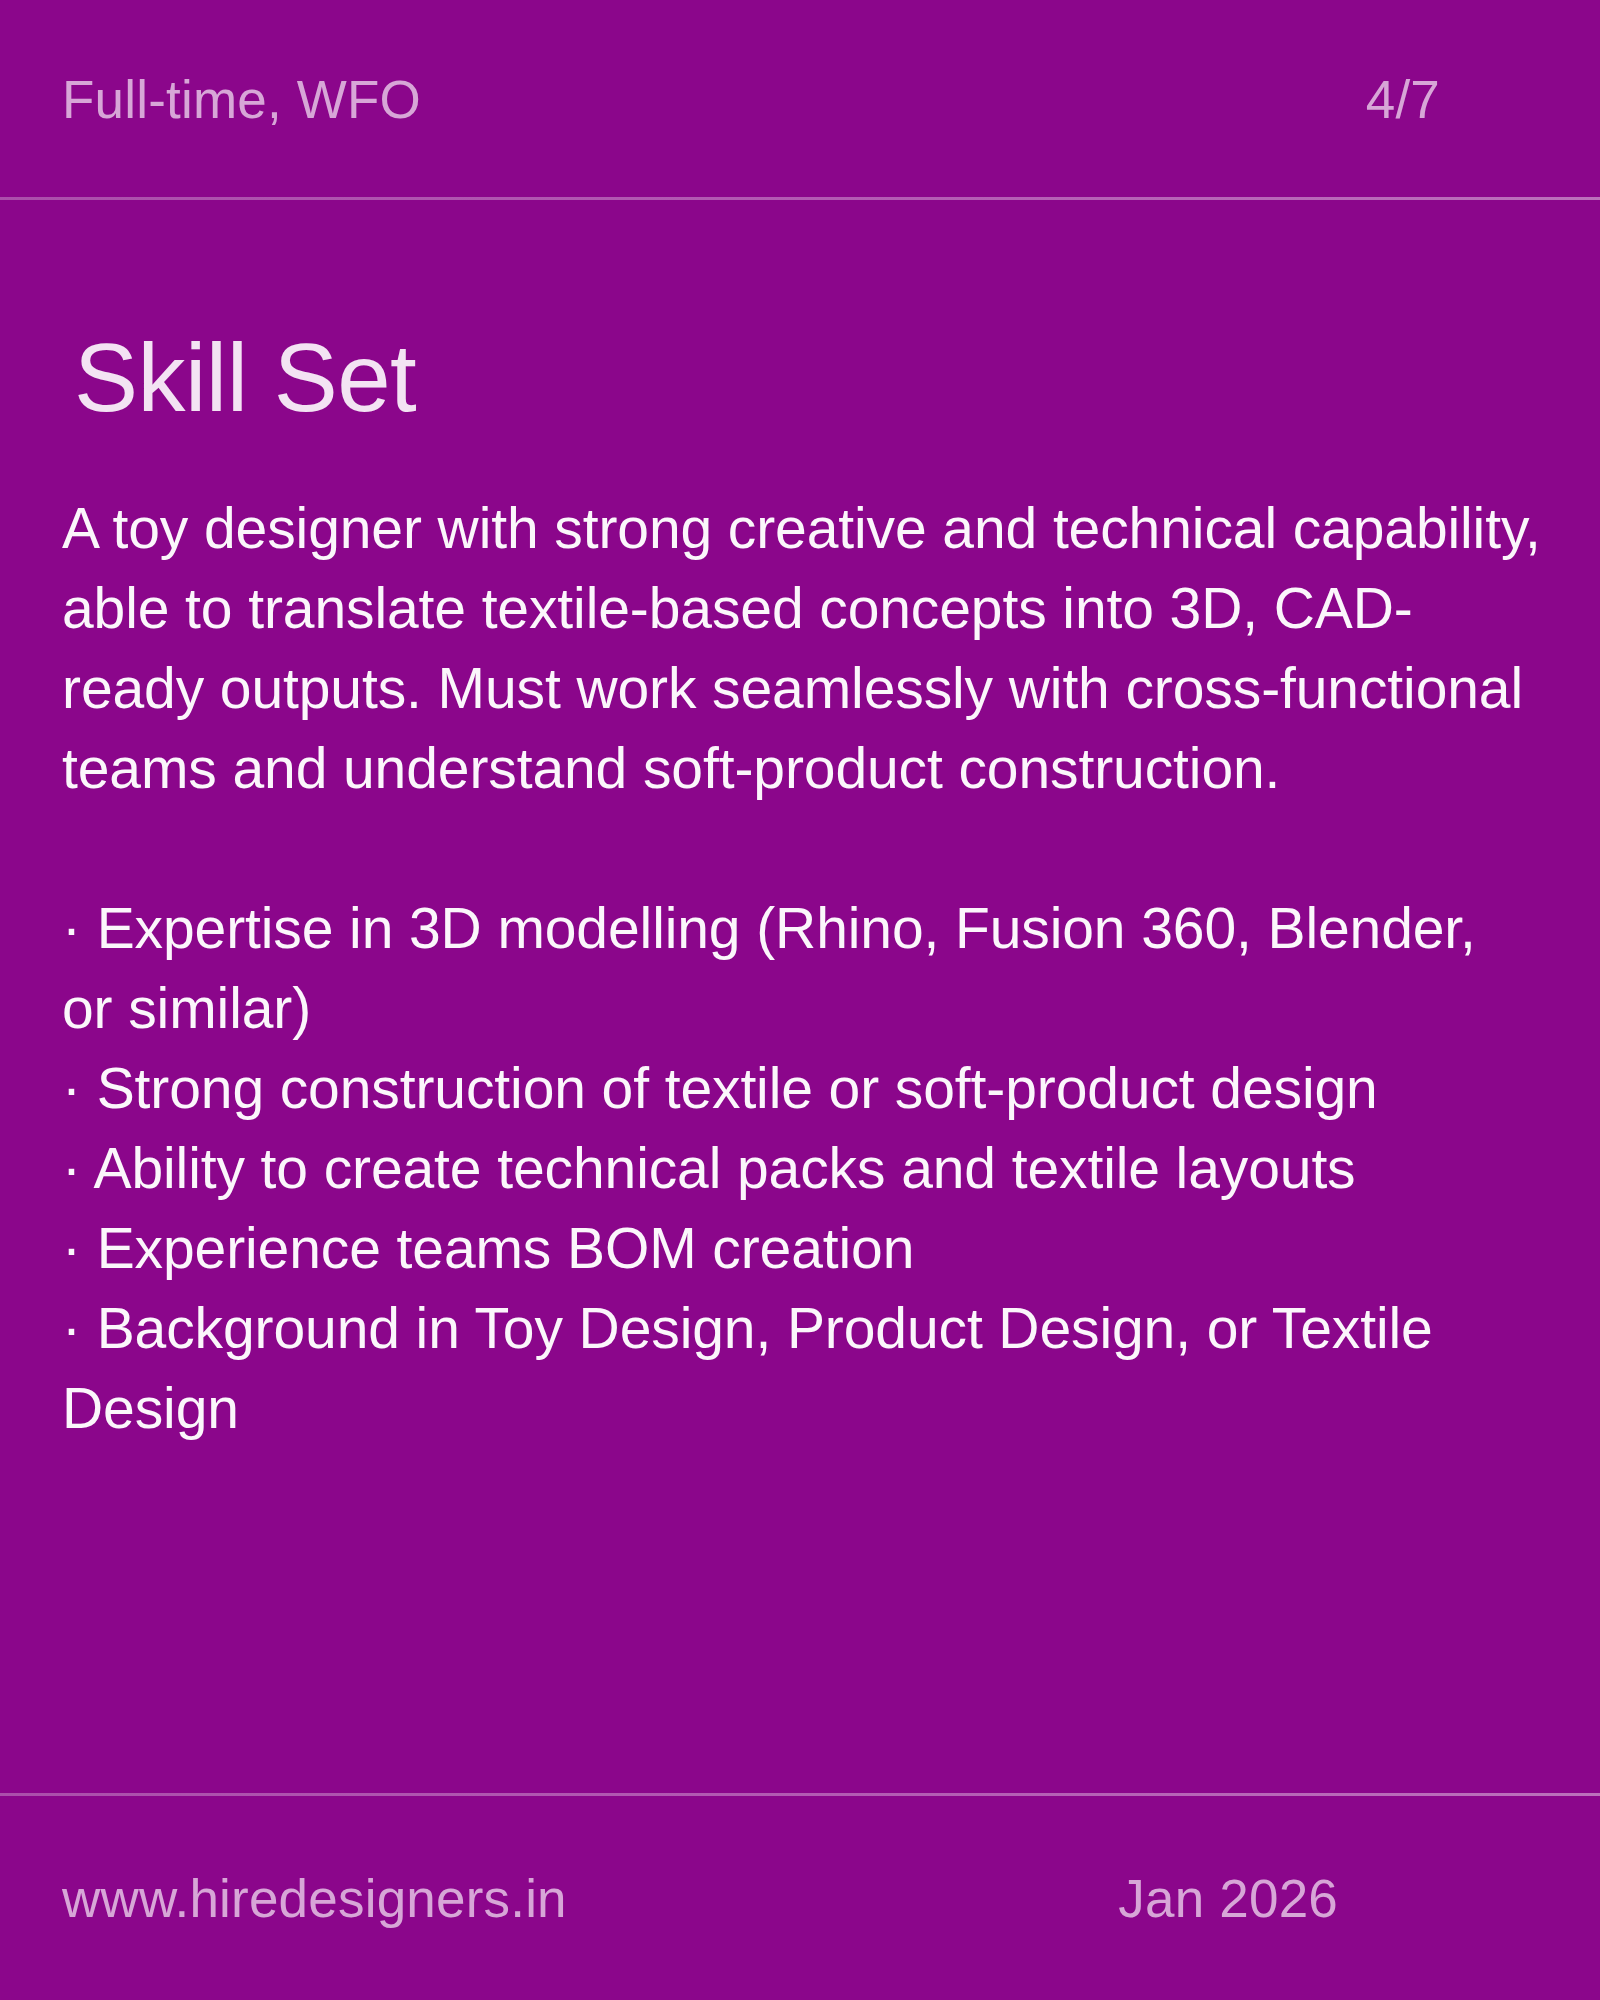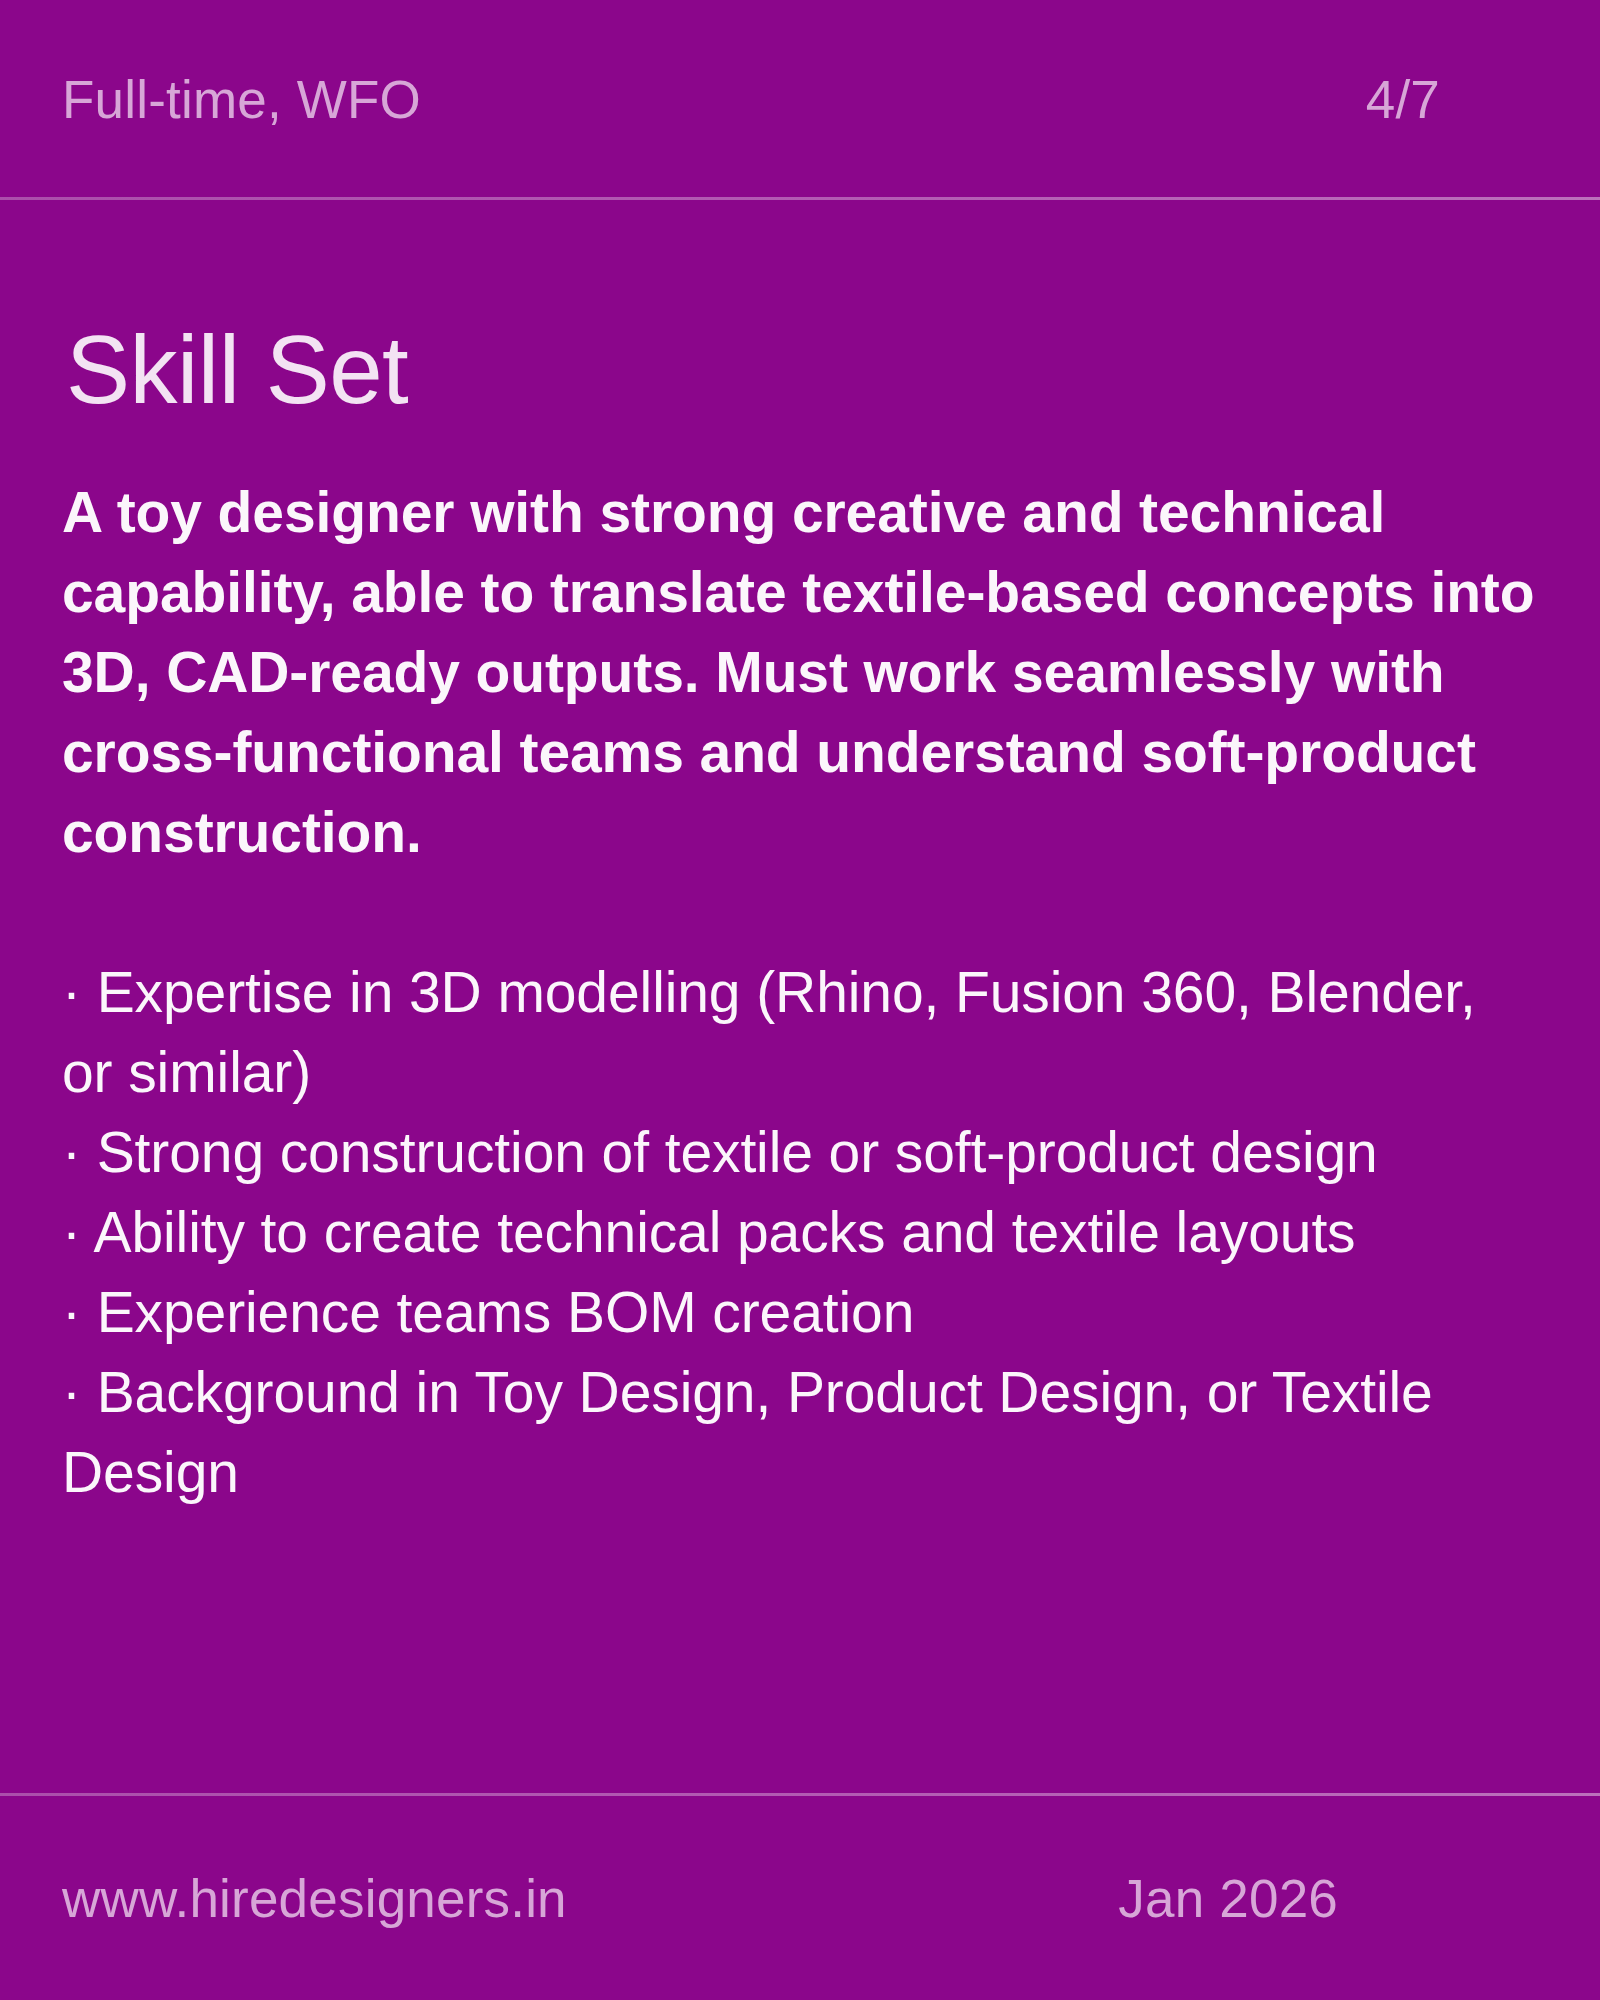--- a/index.html
+++ b/index.html
@@ -60,35 +60,35 @@
 
   
   .main {
     position: absolute;
     left: 62px;
     top: 198px;
     width: 1480px;
   }
 
   .page-title {
-    margin: 4px;
+    margin: 12px;
     padding-top: 120px;
     font-size: 96px;
     font-weight: 400;
     line-height: 1.0;
     letter-spacing: -0.5px;
     color: #f3e3f3;
   }
 
   .intro {
     margin: 0;
     padding-top: 50px;
     width: 1480px;
     font-size: 57px;
-    font-weight: 700;
+    font-weight: 400;
     line-height: 80px;
     letter-spacing: -0.1px;
     color: #fbf6fb;
   }
 
   .spacer-line {
     height: 80px;
   }
 
   .bullet-list {

